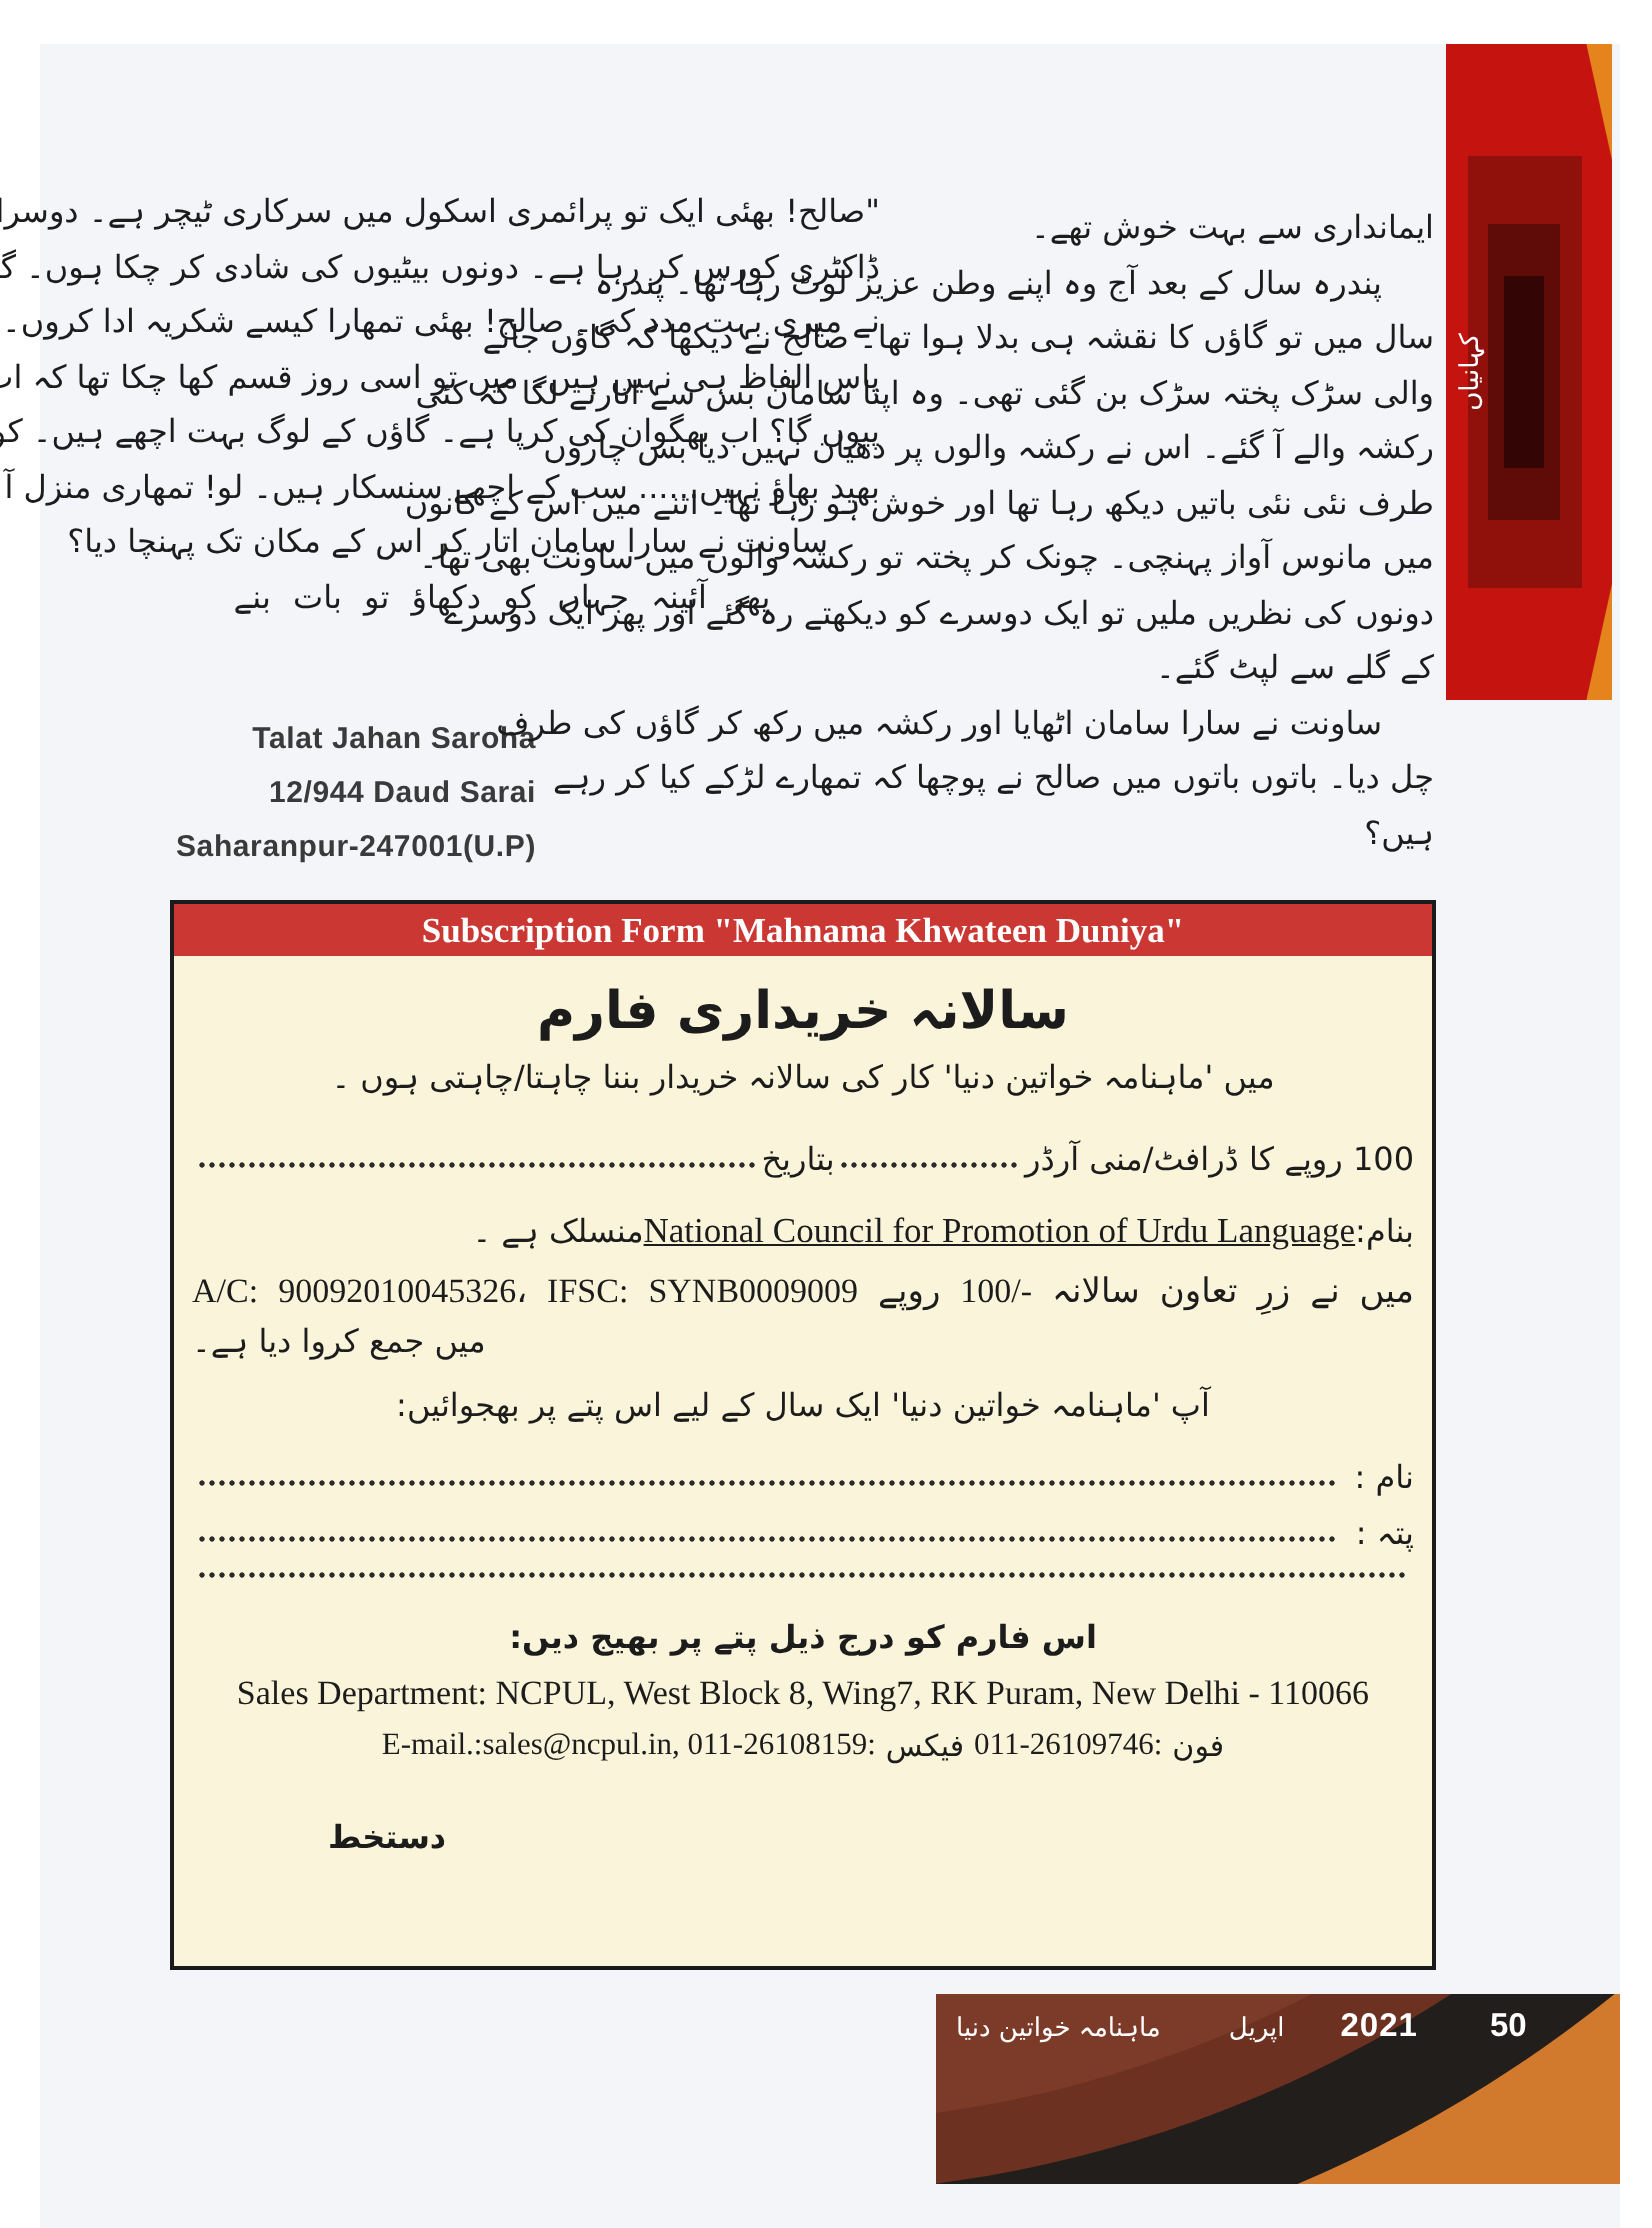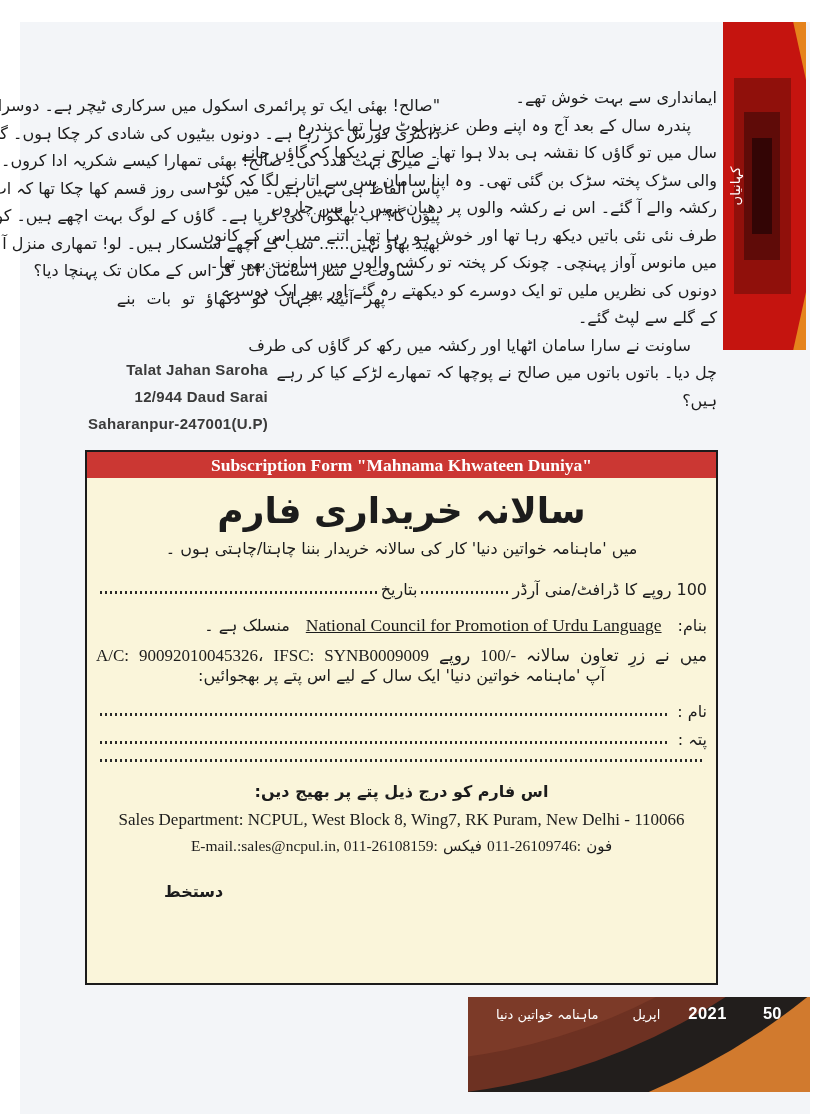--- a/index.html
+++ b/index.html
@@ -3,21 +3,21 @@
 <meta charset="utf-8">
 <style>
   html,body{margin:0;padding:0;}
   body{width:826px;height:1114px;background:#ffffff;font-family:"DejaVu Sans",sans-serif;color:#1c1c1c;position:relative;overflow:hidden;}
   .canvas{position:absolute;inset:0;}
   .page-bg{position:absolute;left:20px;top:22px;width:790px;height:1092px;background:#f3f5f8;}
 
   
   .ucol{position:absolute;direction:rtl;font-size:16px;line-height:27.5px;}
   .col-left{left:62px;top:92px;width:378px;}
-  .col-right{left:445px;top:84px;width:272px;}
+  .col-right{left:445px;top:100px;width:272px;}
   .uline{text-align:justify;text-align-last:justify;white-space:nowrap;}
   .uline.end{text-align-last:right;}
   .uline.indent{padding-right:26px;}
   .verse{text-align:center;text-align-last:center;word-spacing:6px;white-space:nowrap;}
 
   .author{position:absolute;left:88px;top:356px;font-family:"Liberation Sans",sans-serif;font-weight:bold;font-size:15px;line-height:27px;color:#3a3a3a;letter-spacing:.3px;text-align:right;}
 
   
   .sidebar{position:absolute;left:723px;top:22px;width:83px;height:328px;background:#c5140f;overflow:hidden;}
   .sb-corner{position:absolute;right:0;width:16px;height:58px;background:#e5831c;}
@@ -25,47 +25,47 @@
   .sb-corner.bottom{bottom:0;clip-path:polygon(100% 100%,20% 100%,100% 0);}
   .sb-f1{position:absolute;left:11px;right:15px;top:56px;bottom:56px;background:#90100b;}
   .sb-f2{position:absolute;left:21px;right:26px;top:90px;bottom:90px;background:#5f0b08;}
   .sb-f3{position:absolute;left:29px;right:34px;top:116px;bottom:116px;background:#330505;}
   .sb-label{position:absolute;left:5px;top:50%;transform:translateY(-50%) rotate(180deg);writing-mode:vertical-rl;color:#ffffff;font-size:13px;letter-spacing:1px;}
 
   
   .form-box{position:absolute;left:85px;top:450px;width:629px;height:531px;background:#faf5da;border:2px solid #1b1b1b;}
   .form-header{height:26px;background:#cb3733;color:#ffffff;text-align:center;font-family:"Liberation Serif",serif;font-weight:bold;font-size:17.5px;line-height:26px;}
   .form-content{padding:0 9px;direction:ltr;}
-  .f-title{text-align:center;font-weight:bold;font-size:36px;margin-top:12px;direction:rtl;}
+  .f-title{text-align:center;font-weight:bold;font-size:26px;margin-top:12px;direction:rtl;}
   .f-intro{text-align:center;font-size:16px;margin-top:8px;direction:rtl;}
   .dotrow{display:flex;align-items:flex-end;margin-top:22px;font-size:16px;}
   .dots{flex:1 1 auto;height:5px;margin:0 3px 4px 3px;background-image:radial-gradient(circle at 2px 50%,#2a2a2a 1.15px,transparent 1.5px);background-size:5px 100%;background-repeat:repeat-x;}
   .dots.short{flex-grow:.32;}
   .rtl{direction:rtl;unicode-bidi:isolate;}
-  .benaam-row{display:flex;justify-content:flex-end;align-items:baseline;gap:16px;margin-top:16px;font-size:16px;}
+  .benaam-row{display:flex;justify-content:flex-end;align-items:baseline;gap:0;margin-top:16px;font-size:16px;}
   .benaam-row .council{font-family:"Liberation Serif",serif;font-size:17.5px;text-decoration:underline;}
   .ifsc-row{margin-top:9px;font-size:17px;direction:rtl;text-align:justify;text-align-last:justify;white-space:nowrap;font-family:"Liberation Serif",serif;}
   .deposited{margin-top:5px;font-size:16px;direction:rtl;text-align:left;}
-  .f-send{text-align:center;font-size:16px;direction:rtl;}
+  .f-send{margin-top:13px;text-align:center;font-size:16px;direction:rtl;}
   .fieldrow{display:flex;align-items:flex-end;margin-top:17px;font-size:16px;}
   .fieldrow .label{direction:rtl;margin-left:6px;}
   .fieldrow.tight{margin-top:9px;}
   .f-dispatch{margin-top:15px;text-align:center;font-size:16px;font-weight:bold;direction:rtl;}
   .f-postal{margin-top:9px;text-align:center;font-size:17px;font-family:"Liberation Serif",serif;}
   .f-contact{margin-top:7px;display:flex;justify-content:center;align-items:flex-start;gap:5px;font-size:15px;}
   .f-contact .serifpart{font-family:"Liberation Serif",serif;font-size:15.5px;}
   .f-sign{margin-top:27px;margin-left:68px;font-size:16px;font-weight:bold;direction:rtl;display:inline-block;}
 
   
   .footer{position:absolute;left:468px;top:997px;width:342px;height:95px;background:#d17a2e;overflow:hidden;}
   .fc{position:absolute;border-radius:50%;}
   .fc.black{width:1336px;height:1336px;left:-748px;top:-1188px;background:#221e1c;}
   .fc.darkband{width:1240px;height:1240px;left:-700px;top:-1140px;background:#6d3122;}
   .fc.maroon{width:1170px;height:1170px;left:-665px;top:-1105px;background:#7c3a28;}
-  .footer-text{position:absolute;left:0;top:7px;width:100%;display:flex;align-items:baseline;color:#ffffff;padding-left:28px;box-sizing:border-box;}
+  .footer-text{position:absolute;left:0;top:7px;width:100%;display:flex;align-items:baseline;color:#ffffff;padding-left:10px;box-sizing:border-box;}
   .ft-mag{font-size:13px;direction:rtl;}
   .ft-month{font-size:13px;direction:rtl;margin-left:34px;}
   .ft-year{font-family:Liberation Sans, sans-serif;font-weight:bold;font-size:16.5px;margin-left:28px;letter-spacing:.5px;}
   .ft-page{font-family:"Liberation Sans",sans-serif;font-weight:bold;font-size:16.5px;margin-left:36px;}
 </style>
 </head>
 <body>
 
 <div class="canvas">
   <div class="page-bg"></div>
@@ -129,20 +129,21 @@
         <span class="rtl">100 روپے کا ڈرافٹ/منی آرڈر</span>
       </div>
 
       <div class="benaam-row">
         <span class="rtl">منسلک ہے ۔</span>
         <span class="council">National Council for Promotion of Urdu Language</span>
         <span class="rtl">بنام:</span>
       </div>
 
       <div class="ifsc-row">میں نے زرِ تعاون سالانہ -/100 روپے A/C: 90092010045326، IFSC: SYNB0009009</div>
+      <div class="deposited">میں جمع کروا دیا ہے۔</div>
 
       <div class="f-send">آپ 'ماہنامہ خواتین دنیا' ایک سال کے لیے اس پتے پر بھجوائیں:</div>
 
       <div class="fieldrow">
         <span class="dots"></span>
         <span class="label">نام :</span>
       </div>
       <div class="fieldrow tight">
         <span class="dots"></span>
         <span class="label">پتہ :</span>

